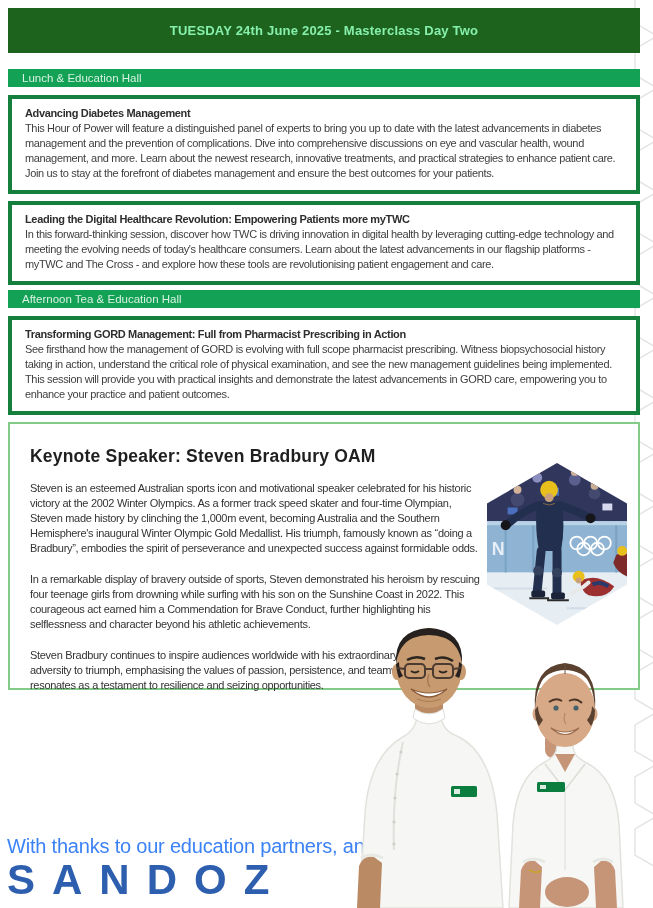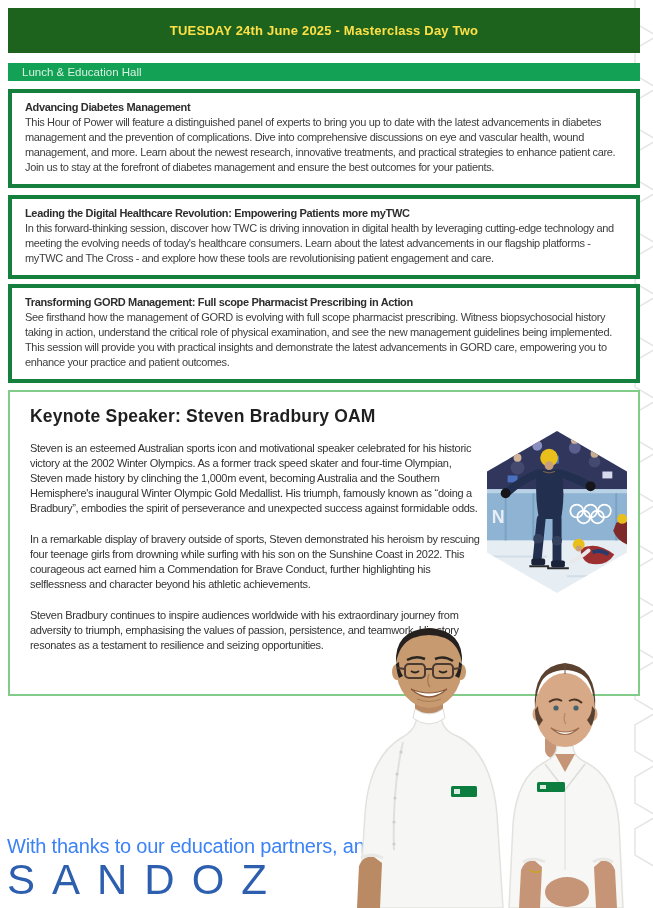--- a/index.html
+++ b/index.html
@@ -1,41 +1,41 @@
 <!DOCTYPE html>
 <html><head>
 <meta charset="utf-8">
 <style>
   html,body{margin:0;padding:0;background:#ffffff;}
   .page{position:relative;width:653px;height:908px;background:#ffffff;overflow:hidden;
         font-family:"Liberation Sans",sans-serif;}
   .hexstrip{position:absolute;top:0;right:0;width:26px;height:908px;z-index:0;}
   .content{position:relative;z-index:1;padding:8px 13px 0 8px;}
-  .day-header{height:45px;background:#1d631d;color:#fde047;display:flex;align-items:center;
-        justify-content:center;font-size:13px;font-weight:bold;margin-bottom:10px;letter-spacing:.2px;}
+  .day-header{height:45px;background:#1d631d;color:#86efac;display:flex;align-items:center;
+        justify-content:center;font-size:13px;font-weight:bold;margin-bottom:16px;letter-spacing:.2px;}
   .bar{height:18px;background:#12a155;color:#d9f1e2;display:flex;align-items:center;
         padding-left:14px;font-size:11.5px;}
   .bar.b1{margin-bottom:8px;}
   .bar.b2{margin-bottom:8px;}
   .card{background:#ffffff;border:4px solid #15803d;padding:7px 13px 9px 13px;
         color:#3e3e3e;font-size:11px;line-height:15px;letter-spacing:-0.35px;}
   .card .ctitle{font-weight:bold;color:#2e2e2e;}
   .card.c1{margin-bottom:7px;}
   .card.c2{margin-bottom:5px;}
   .card.c3{margin-bottom:7px;}
-  .keynote{position:relative;background:#ffffff;border:2px solid #82cb88;height:306px;
-        box-sizing:border-box;padding:12px 20px;}
+  .keynote{position:relative;background:#ffffff;border:2px solid #82cb88;height:268px;
+        box-sizing:border-box;padding:20px 20px;}
   .keynote h2{margin:2px 0 14px 0;font-size:17.5px;letter-spacing:.2px;color:#1f1f1f;
         font-weight:bold;}
   .keynote p{width:452px;margin:0 0 16px 0;font-size:11px;line-height:15px;
         letter-spacing:-0.3px;color:#333333;}
   .hexphoto{position:absolute;top:36px;right:2px;width:158px;height:168px;}
   .thanks{position:absolute;left:7px;top:835px;font-size:20px;color:#3b82f6;
         letter-spacing:-0.2px;z-index:2;}
-  .sandoz{position:absolute;left:7px;top:856px;font-size:42px;font-weight:400;
+  .sandoz{position:absolute;left:7px;top:856px;font-size:42px;font-weight:700;
         letter-spacing:17px;color:#2e5faf;z-index:2;white-space:nowrap;}
   .people{position:absolute;left:333px;top:618px;width:320px;height:290px;z-index:6;}
 </style>
 </head>
 <body>
 
 <div class="page">
 
   <svg class="hexstrip" viewBox="0 0 26 908" preserveAspectRatio="none" aria-hidden="true">
     <g fill="none" stroke="#e2e5e2" stroke-width="1.4">
@@ -106,23 +106,26 @@
     <div class="card c1">
       <div class="ctitle">Advancing Diabetes Management</div>
       <div class="cbody">This Hour of Power will feature a distinguished panel of experts to bring you up to date with the latest advancements in diabetes management and the prevention of complications. Dive into comprehensive discussions on eye and vascular health, wound management, and more. Learn about the newest research, innovative treatments, and practical strategies to enhance patient care. Join us to stay at the forefront of diabetes management and ensure the best outcomes for your patients.</div>
     </div>
 
     <div class="card c2">
       <div class="ctitle">Leading the Digital Healthcare Revolution: Empowering Patients more myTWC</div>
       <div class="cbody">In this forward-thinking session, discover how TWC is driving innovation in digital health by leveraging cutting-edge technology and meeting the evolving needs of today's healthcare consumers. Learn about the latest advancements in our flagship platforms - myTWC and The Cross - and explore how these tools are revolutionising patient engagement and care.</div>
     </div>
 
+    <div class="bar b2">
+      <span>Afternoon Tea &amp; Education Hall</span>
+    </div>
 
     <div class="card c3">
-      <div class="ctitle">Transforming GORD Management: Full scope Pharmacist Prescribing in Action</div>
+      <div class="ctitle">Transforming GORD Management: Full from Pharmacist Prescribing in Action</div>
       <div class="cbody">See firsthand how the management of GORD is evolving with full scope pharmacist prescribing. Witness biopsychosocial history taking in action, understand the critical role of physical examination, and see the new management guidelines being implemented. This session will provide you with practical insights and demonstrate the latest advancements in GORD care, empowering you to enhance your practice and patient outcomes.</div>
     </div>
 
     <div class="keynote">
       <h2>Keynote Speaker: Steven Bradbury OAM</h2>
       <p>Steven is an esteemed Australian sports icon and motivational speaker celebrated for his historic victory at the 2002 Winter Olympics. As a former track speed skater and four-time Olympian, Steven made history by clinching the 1,000m event, becoming Australia and the Southern Hemisphere's inaugural Winter Olympic Gold Medallist. His triumph, famously known as “doing a Bradbury”, embodies the spirit of perseverance and unexpected success against formidable odds.</p>
       <p>In a remarkable display of bravery outside of sports, Steven demonstrated his heroism by rescuing four teenage girls from drowning while surfing with his son on the Sunshine Coast in 2022. This courageous act earned him a Commendation for Brave Conduct, further highlighting his selflessness and character beyond his athletic achievements.</p>
       <p>Steven Bradbury continues to inspire audiences worldwide with his extraordinary journey from adversity to triumph, emphasising the values of passion, persistence, and teamwork. His story resonates as a testament to resilience and seizing opportunities.</p>
 
       <svg class="hexphoto" viewBox="0 0 160 170" aria-hidden="true">

